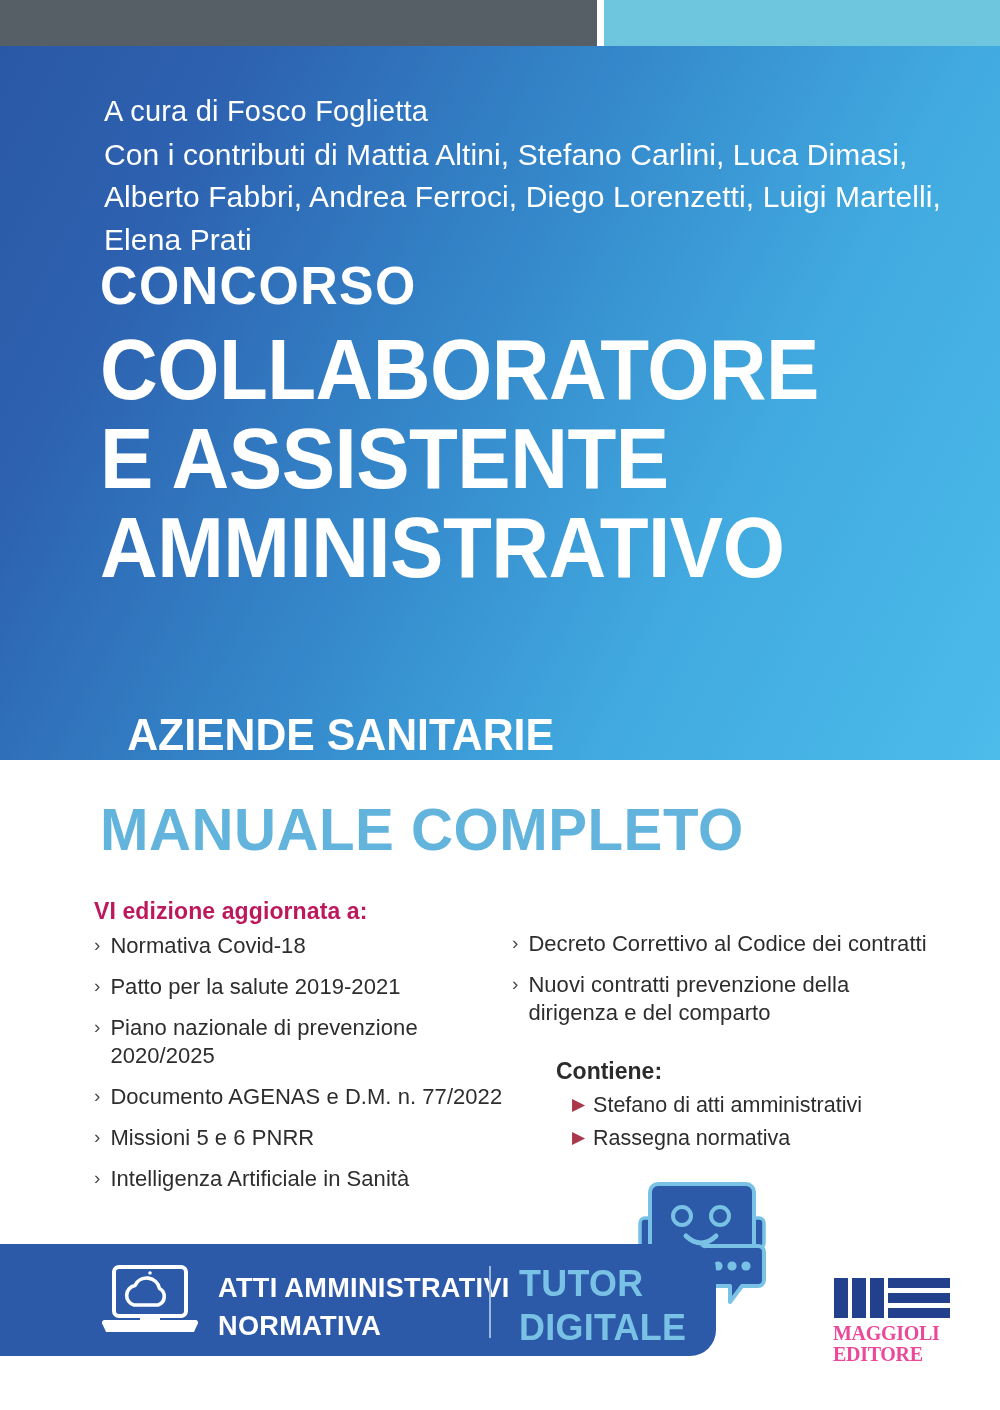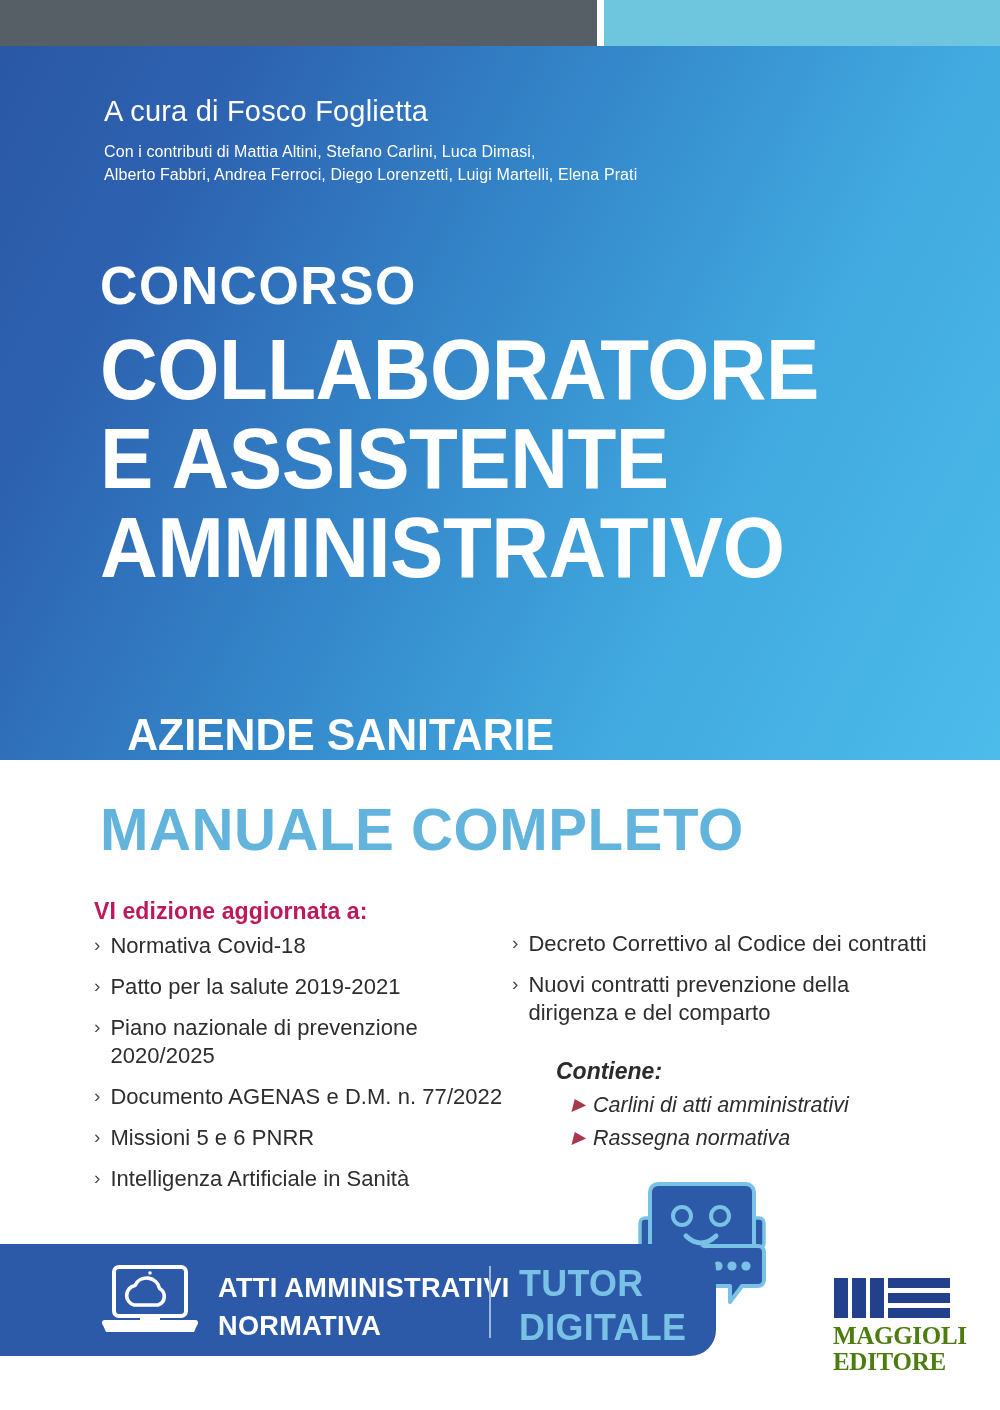--- a/index.html
+++ b/index.html
@@ -34,21 +34,21 @@
     background: linear-gradient(118deg, #2a58a6 0%, #2d62b0 18%, #3487ca 45%, #41a9df 70%, #4cbceb 100%);
     overflow: hidden;
   }
 
   .byline-block { position: absolute; left: 104px; top: 50px; width: 840px; }
   .byline-main {
     font-size: 29px; font-weight: 400; color: #ffffff;
     letter-spacing: .2px; line-height: 1.1;
   }
   .byline-contrib {
-    margin-top: 13px; font-size: 16px; font-weight: 400; color: #ffffff;
+    margin-top: 6px; font-size: 30px; font-weight: 400; color: #ffffff;
     line-height: 1.42; letter-spacing: .1px;
   }
 
   .title-block { position: absolute; left: 100px; top: 212px; }
   .t-concorso {
     font-family: "Liberation Sans Narrow", "Liberation Sans", sans-serif;
     font-size: 54px; font-weight: 700; color: #ffffff;
     letter-spacing: 1.5px; line-height: 1; transform: scaleX(0.96);
     transform-origin: left center;
   }
@@ -96,21 +96,21 @@
     display: flex; align-items: flex-start;
     font-size: 22px; color: #2d2d2d; line-height: 1.27;
     margin-bottom: 13px; letter-spacing: .05px;
   }
   .bullet .chev {
     color: #4a4a4a; font-size: 19px; line-height: 1.4;
     margin-right: 10px; flex: 0 0 auto;
   }
   .bullet .btxt { flex: 1 1 auto; }
 
-  .contiene-box { position: absolute; left: 556px; top: 1058px; width: 380px; font-style: italic; }
+  .contiene-box { position: absolute; left: 556px; top: 1058px; width: 380px; }
   .contiene-title {
     font-size: 23px; font-weight: 700; color: #2b2b2b; margin-bottom: 7px;
   }
   .contiene-item {
     display: flex; align-items: flex-start;
     font-size: 21.5px; color: #2d2d2d; line-height: 1.3; margin: 0 0 5px 16px;
   }
   .contiene-item .tri {
     color: #a8384a; margin-right: 8px; font-size: 17px; line-height: 1.5;
     flex: 0 0 auto;
@@ -144,21 +144,21 @@
   }
 
   
   .logo { position: absolute; left: 833px; top: 1277px; width: 120px; height: 96px; }
   .logo-mark { position: relative; width: 118px; height: 42px; }
   .logo-bar {
     position: absolute; background: #22408c; border: 1.5px solid #ffffff;
   }
   .logo-name {
     font-family: "Liberation Serif", serif;
-    font-size: 25px; font-weight: 700; color: #4d7c0f;
+    font-size: 20px; font-weight: 700; color: #ec4899;
     line-height: 1.04; letter-spacing: -0.3px; margin-top: 4px;
   }
 </style>
 </head>
 <body>
 
 <div class="cover">
 
   <div class="top-strip">
     <div class="top-strip-dark"></div>
@@ -227,21 +227,21 @@
     <div class="bullet">
       <span class="chev">›</span>
       <span class="btxt">Nuovi contratti prevenzione della dirigenza e del comparto</span>
     </div>
   </div>
 
   <div class="contiene-box">
     <div class="contiene-title">Contiene:</div>
     <div class="contiene-item">
       <span class="tri">▶</span>
-      <span>Carlini di atti amministrativi</span>
+      <span>Stefano di atti amministrativi</span>
     </div>
     <div class="contiene-item">
       <span class="tri">▶</span>
       <span>Rassegna normativa</span>
     </div>
   </div>
 
   <div class="robot">
     <svg width="130" height="135" viewBox="0 0 130 135" xmlns="http://www.w3.org/2000/svg">
 

